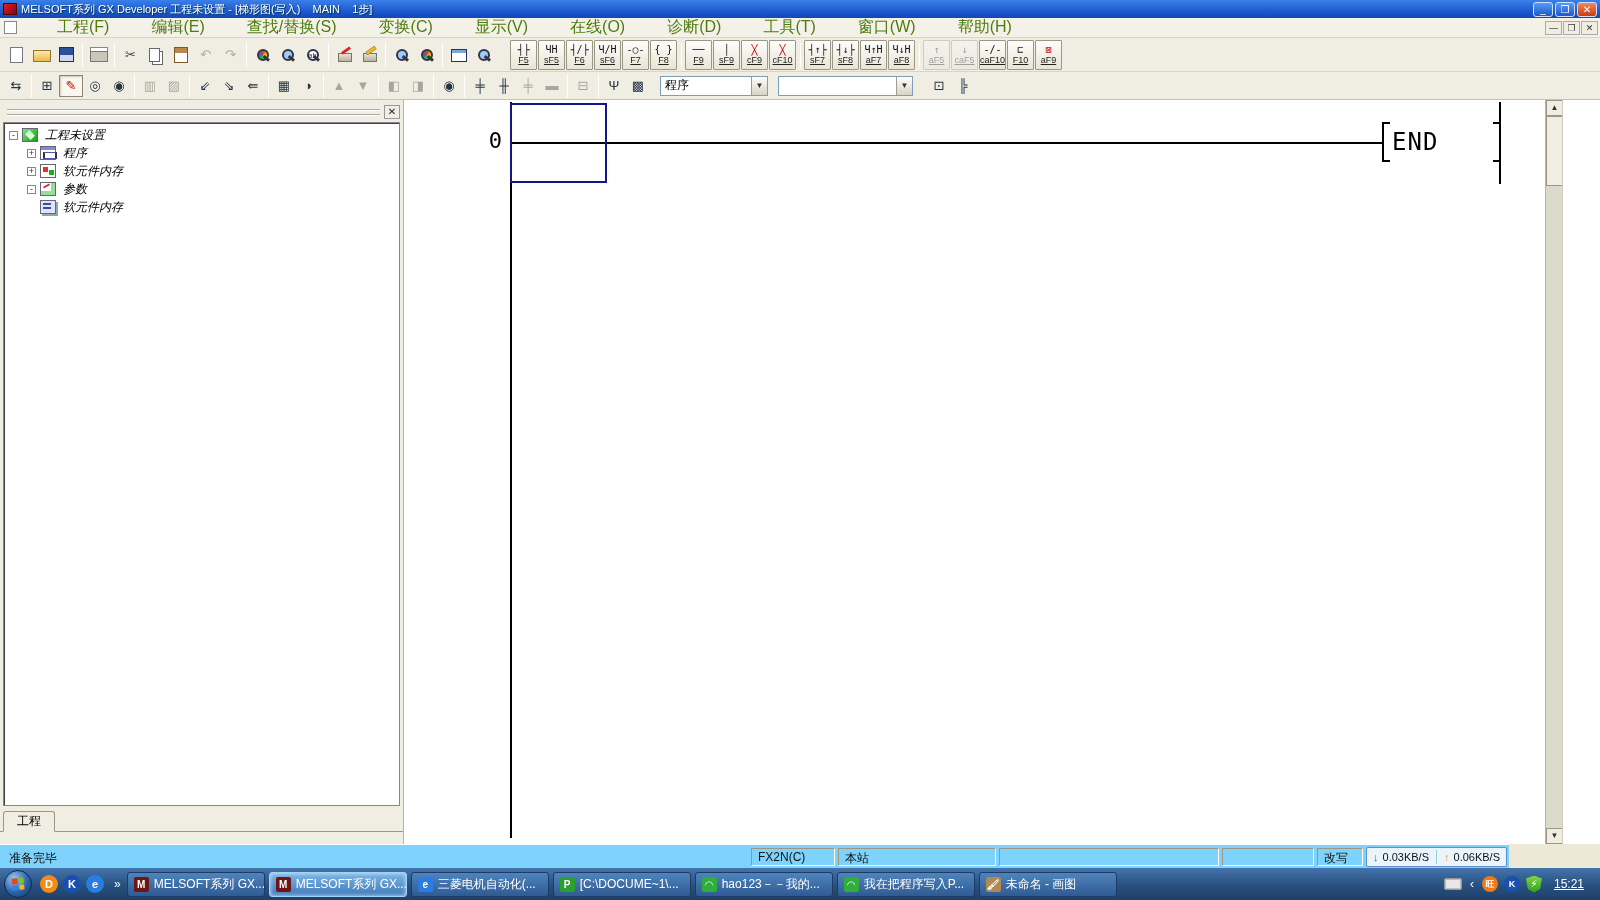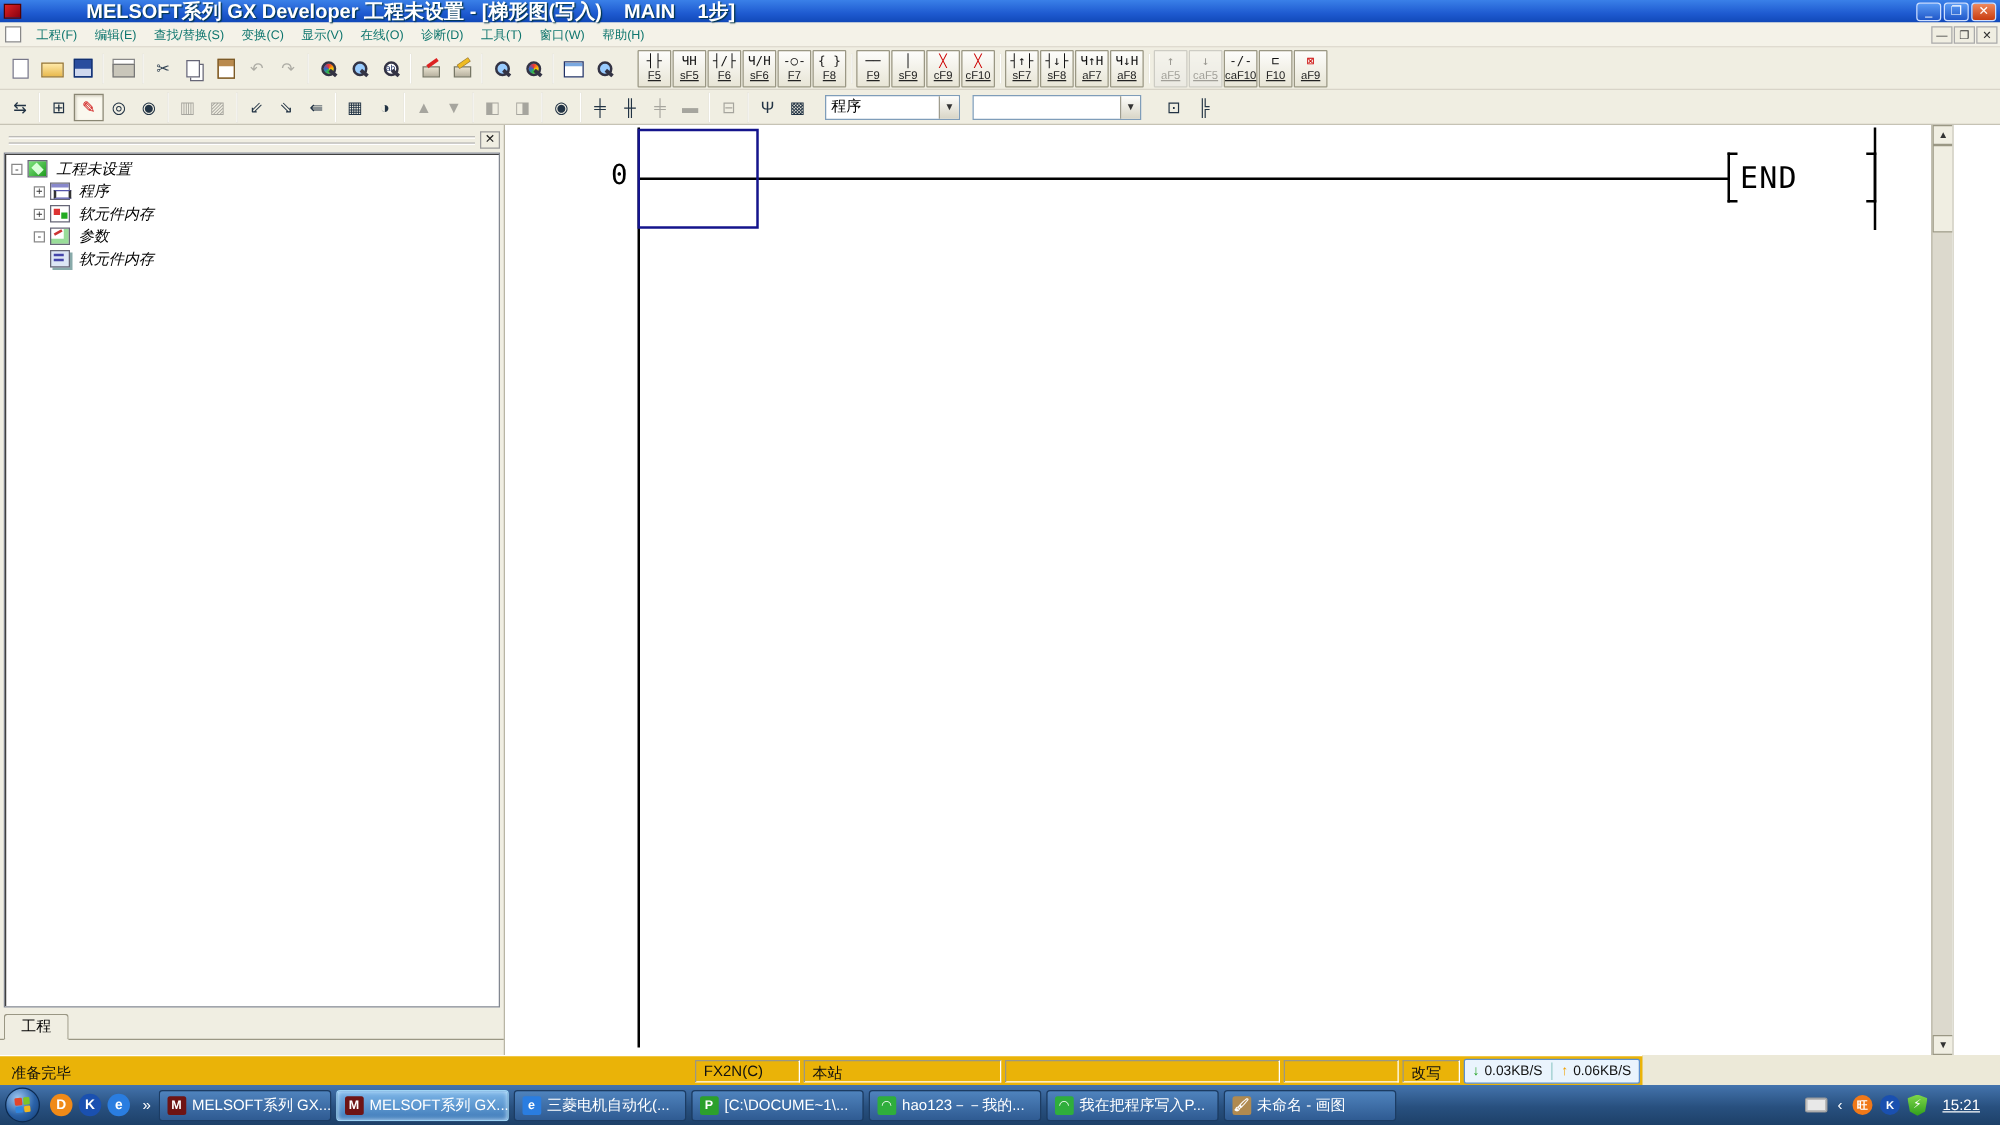--- a/index.html
+++ b/index.html
@@ -2,28 +2,28 @@
 <html><head>
 <meta charset="utf-8">
 <style>
   * { margin:0; padding:0; box-sizing:border-box; }
   html,body { width:1600px; height:900px; overflow:hidden; font-family:"Liberation Sans","DejaVu Sans",sans-serif; }
   body { background:#ece9d8; position:relative; }
 
   
   .titlebar { height:18px; background:linear-gradient(#3a80e8,#1e5ad0 60%,#1048b8); display:flex; align-items:center; padding:0 3px; }
   .titlebar .appicon { width:14px; height:12px; background:linear-gradient(135deg,#d22,#801); border:1px solid #500; margin-right:4px; }
-  .titlebar .title { color:#fff; font-size:16px; font-weight:bold; white-space:pre; text-shadow:1px 1px 1px #034; flex:1; overflow:hidden;margin-left:48px; }
+  .titlebar .title { color:#fff; font-size:11px; font-weight:normal; white-space:pre; text-shadow:1px 1px 1px #034; flex:1; overflow:hidden; }
   .wbtn { width:20px; height:15px; margin-left:2px; border:1px solid #cfe0ff; border-radius:3px; color:#fff; font-size:10px; line-height:13px; text-align:center; background:linear-gradient(#5a9bf5,#2057c8); }
   .wbtn.close { background:linear-gradient(#ef8a5e,#c83c10); }
 
   
   .menubar { height:20px; background:#f4f2e8; border-bottom:1px solid #d8d4c8; display:flex; align-items:center; padding:0 2px; }
   .mdi-icon { width:13px; height:13px; background:#fff; border:1px solid #888; margin:0 5px 0 2px; }
-  .menu-item { font-size:10px; color:#0f766e; padding:2px 7px; cursor:default; }
+  .menu-item { font-size:16px; color:#4d7c0f; padding:2px 7px; cursor:default;margin-left:28px; }
   .menubar .spacer { flex:1; }
   .mdibtn { width:17px; height:14px; border:1px solid #aaa; background:#f0eee2; color:#333; font-size:9px; line-height:12px; text-align:center; margin-left:1px; }
 
   
   .toolbar1 { height:34px; background:#f0eee2; border-bottom:1px solid #d8d4c8; display:flex; align-items:center; padding:0 4px; }
   .toolbar2 { height:28px; background:#f0eee2; border-bottom:1px solid #c6c3b5; display:flex; align-items:center; padding:0 4px; }
   .tbtn { width:25px; height:26px; border:1px solid transparent; display:flex; align-items:center; justify-content:center; background:transparent; }
   .toolbar2 .tbtn { width:24px; height:22px; font-size:13px; color:#234; }
   .tbtn.pressed { border:1px solid #8a8774; background:#faf8ee; box-shadow:inset 1px 1px 2px #ccc8b8; }
   .tsep { width:1px; height:24px; background:#c2bfae; border-right:1px solid #fff; margin:0 3px; }
@@ -101,21 +101,21 @@
   .stub { position:absolute; left:1097px; top:42px; width:0px; height:1.5px; background:#000; }
 
   
   .vscroll { position:absolute; right:38px; top:0; width:17px; height:100%; background:#dcd9cd; border-left:1px solid #b8b5a5; }
   .sarrow { width:17px; height:16px; background:#f0eee2; border:1px solid #9a9784; font-size:8px; text-align:center; line-height:14px; color:#333; }
   .sarrow.down { position:absolute; bottom:0; }
   .sthumb { position:absolute; top:16px; width:17px; height:70px; background:#f0eee2; border:1px solid #9a9784; }
   .editor-gap { position:absolute; right:0; top:0; width:38px; height:100%; background:#fff; border-left:1px solid #d0cdbf; }
 
   
-  .statusbar { position:absolute; left:0; top:844px; width:1314px; height:24px; background:#eab308; border-top:1px solid #fff; display:flex; align-items:center; font-size:12px; color:#111; padding:2px 2px; gap:3px; }
+  .statusbar { position:absolute; left:0; top:844px; width:1509px; height:24px; background:#7dd3fc; border-top:1px solid #fff; display:flex; align-items:center; font-size:12px; color:#111; padding:2px 2px; gap:3px; }
   .sfield { height:18px; border:1px solid; border-color:#9a9784 #fff #fff #9a9784; padding:1px 6px; white-space:nowrap; overflow:hidden; }
   .sfield.grow { flex:1; border-color:transparent; }
   .netbox { height:20px; border:1px solid #5a8fd0; background:#eaf4fd; border-radius:2px; display:flex; align-items:center; font-size:11px; padding:0 6px; gap:4px; }
   .arrow-down { color:#1a9e1a; font-weight:bold; }
   .arrow-up { color:#f0a000; font-weight:bold; }
   .netdiv { width:1px; height:14px; background:#9cc; margin:0 3px; }
 
   
   .taskbar { position:absolute; left:0; top:868px; width:1600px; height:32px; background:linear-gradient(#4474ad,#28507f 55%,#1d4068); display:flex; align-items:center; padding:0 4px; gap:4px; }
   .startorb { width:28px; height:28px; border-radius:50%; background:radial-gradient(circle at 35% 30%,#9ec7f0,#2a62a8 55%,#123a6e); border:1px solid #0c2a50; position:relative; flex:none; }

